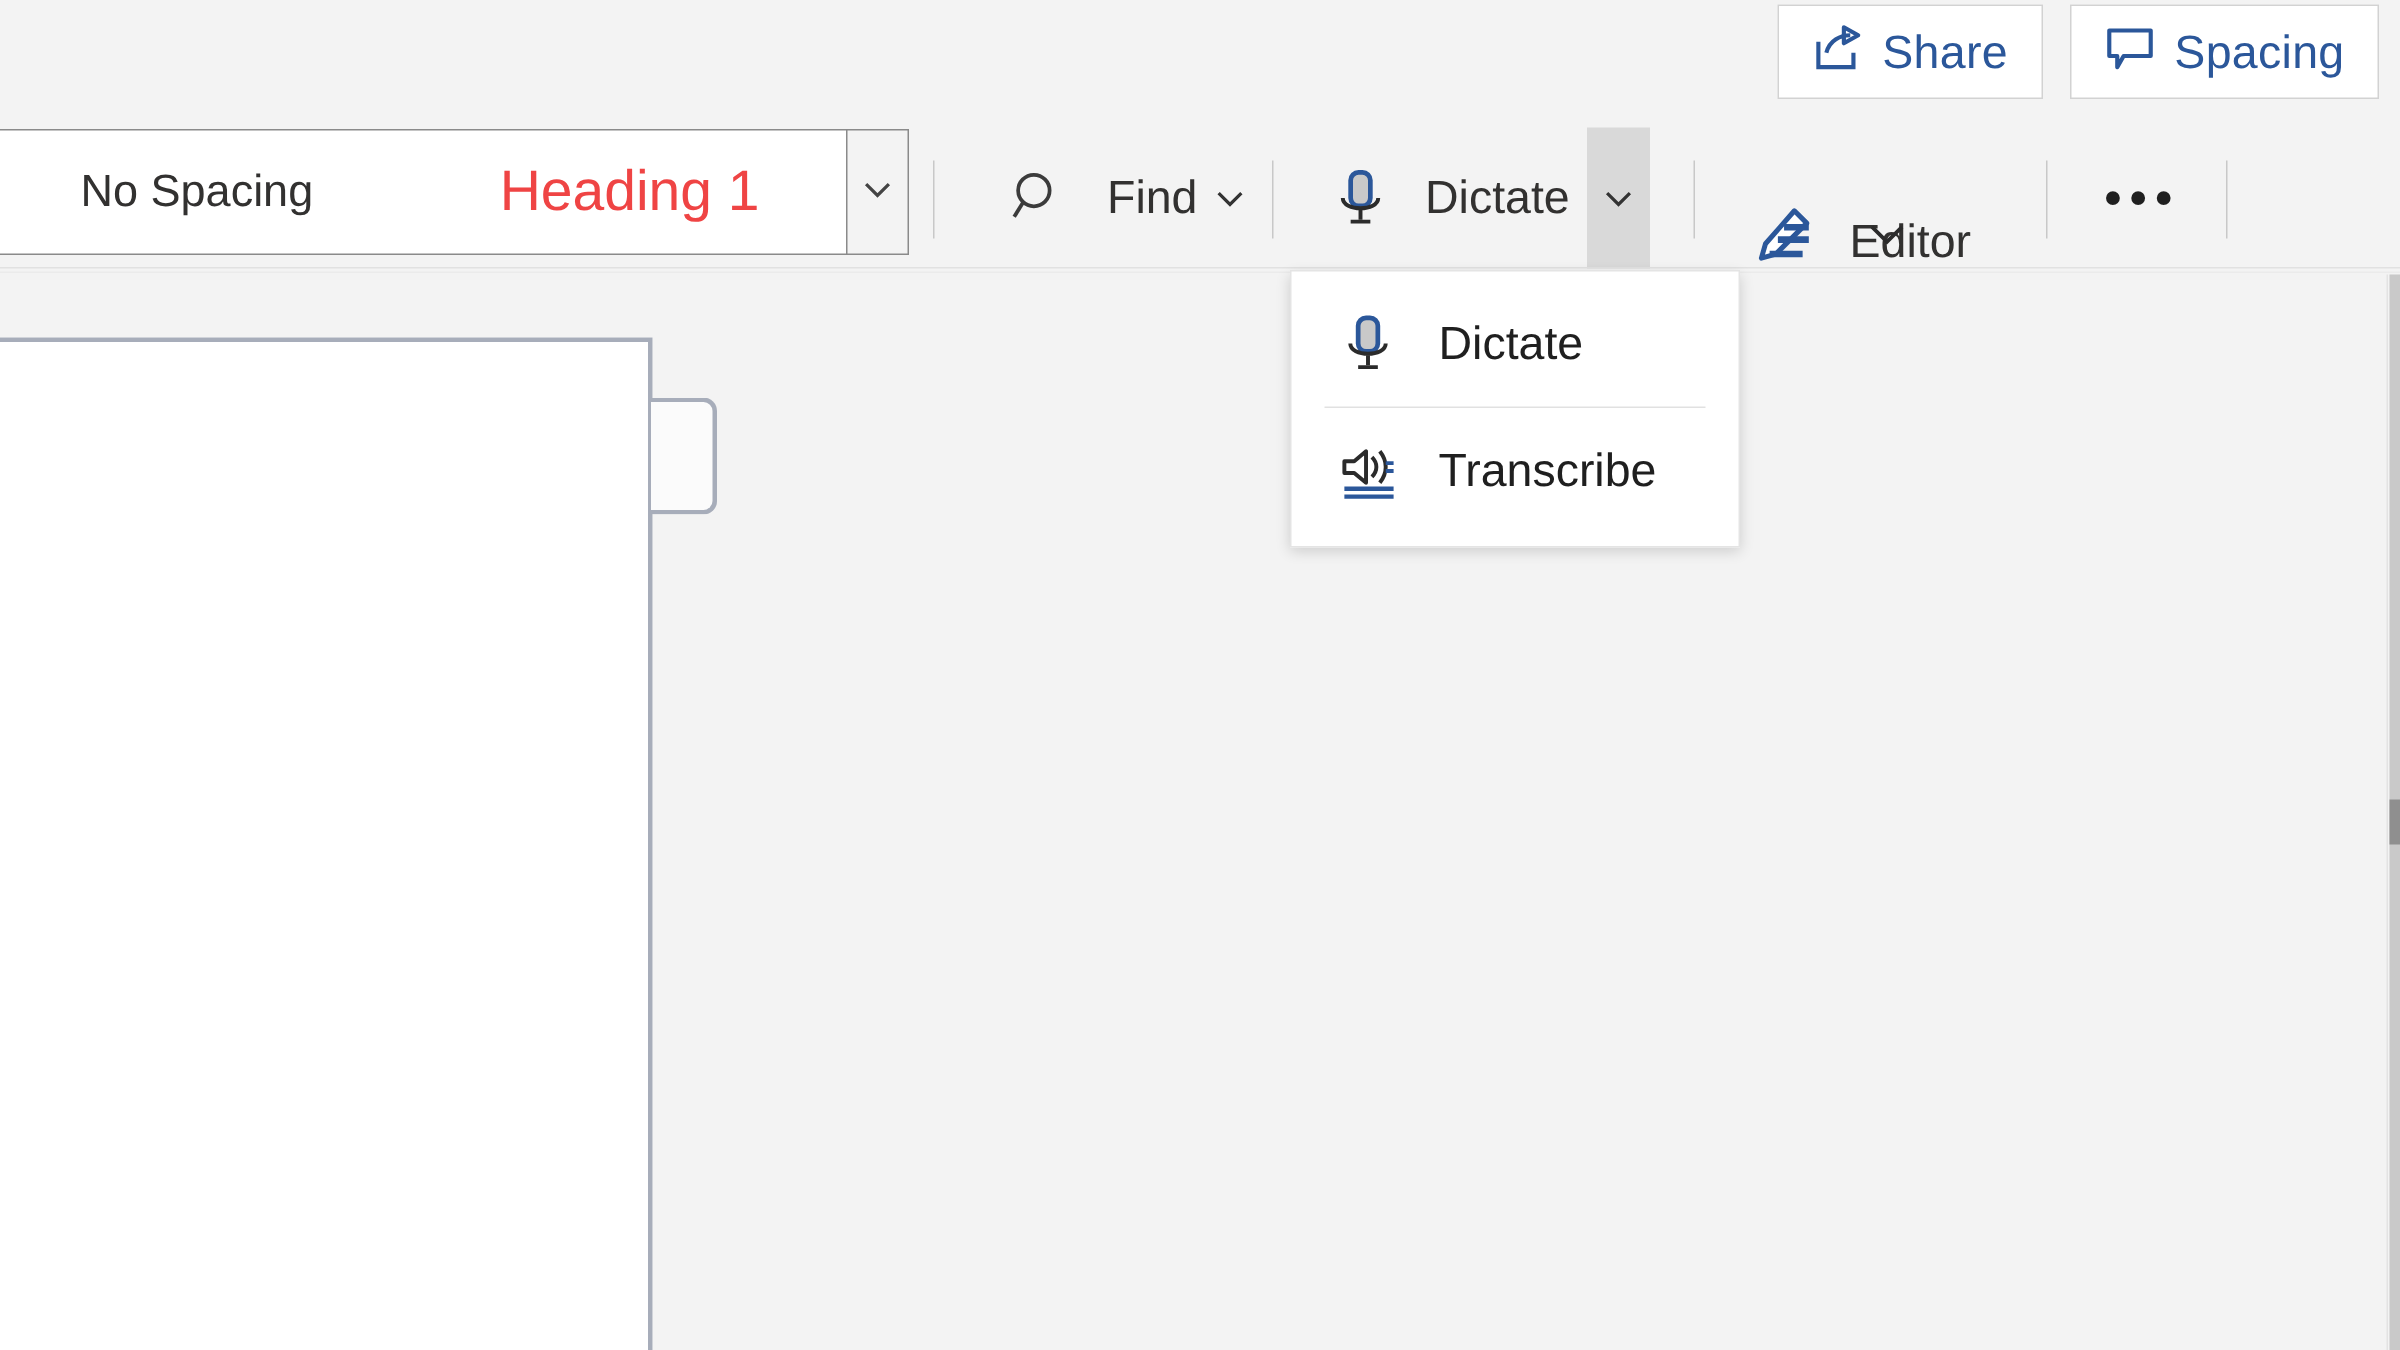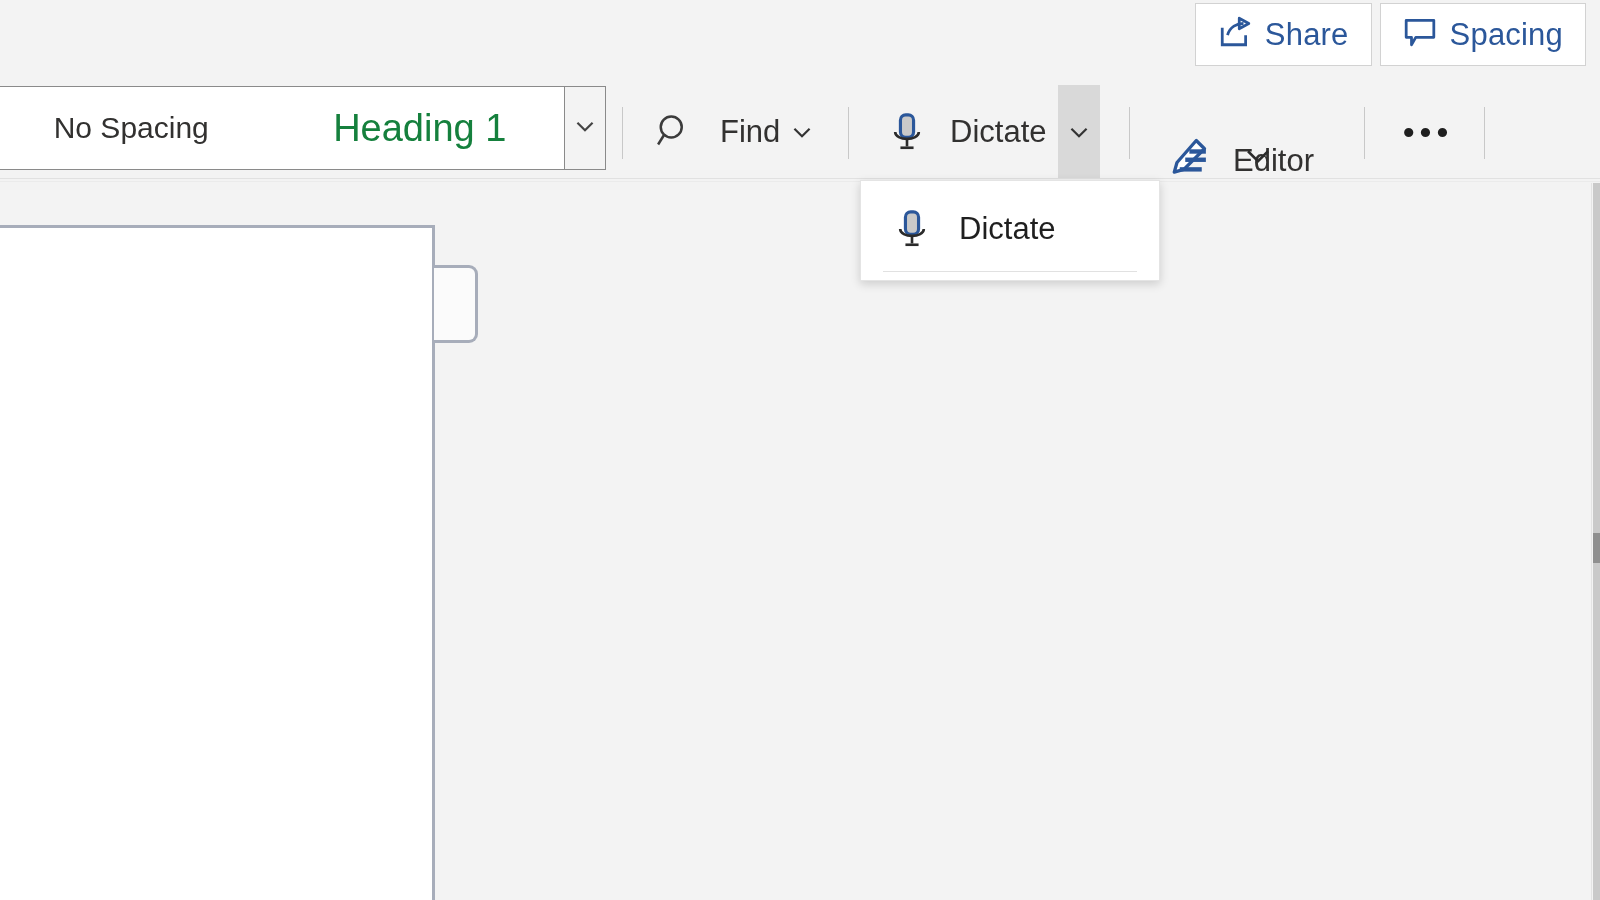--- a/index.html
+++ b/index.html
@@ -25,21 +25,21 @@
     left: 0; top: 0;
     width: 1600px; height: 85px;
     background: #f3f3f3;
   }
 
   .topbar-actions {
     position: absolute;
     right: 14px; top: 3px;
     display: flex;
     align-items: flex-start;
-    gap: 8px;
+    gap: 18px;
   }
 
   .tb-btn {
     display: flex;
     align-items: center;
     gap: 13px;
     height: 63px;
     padding: 0 22px;
     border: 1px solid #d2d2d2;
     background: #ffffff;
@@ -83,21 +83,21 @@
   .style-item {
     flex: 1;
     text-align: center;
     font-size: 30px;
     color: #323130;
     cursor: pointer;
     white-space: nowrap;
     padding: 0 6px;
   }
   .style-item.heading1 {
-    color: #15803d;
+    color: #ef4444;
     font-size: 38px;
   }
   .style-gallery-more {
     width: 42px;
     background: #f3f3f3;
     border: 1px solid #8a8a8a;
     box-sizing: border-box;
     display: flex;
     align-items: center;
     justify-content: center;
@@ -297,21 +297,21 @@
         <span>
           <svg width="26" height="26" viewBox="0 0 24 24">
             <path d="M5 9 L12 16 L19 9" fill="none" stroke="#444444" stroke-width="2"></path>
           </svg>
         </span>
       </div>
     </div>
 
     <div class="rb-sep" style="left:622px;"></div>
 
-    <div class="rb-btn" style="left:646px;">
+    <div class="rb-btn" style="left:664px;">
       <span class="rb-ico" style="width:58px;">
         <svg width="40" height="40" viewBox="0 0 32 32">
           <circle cx="13" cy="12" r="8.4" fill="none" stroke="#3b3b3b" stroke-width="2"></circle>
           <path d="M7.2 18.4 L2.5 26" fill="none" stroke="#3b3b3b" stroke-width="2"></path>
         </svg>
       </span>
       <span class="rb-label" style="margin-left:16px;">Find</span>
       <span class="rb-chevron" style="width:44px;">
         <svg width="26" height="26" viewBox="0 0 24 24">
           <path d="M5 9 L12 16 L19 9" fill="none" stroke="#333333" stroke-width="2"></path>
@@ -392,16 +392,30 @@
           <path d="M7 16 C7 23, 25 23, 25 16" fill="none" stroke="#2b2b2b" stroke-width="2"></path>
           <path d="M16 22 L16 27" fill="none" stroke="#2b2b2b" stroke-width="2"></path>
           <path d="M11 28 L21 28" fill="none" stroke="#2b2b2b" stroke-width="2"></path>
         </svg>
       </span>
       <span class="mi-label">Dictate</span>
     </div>
 
     <div class="menu-divider"></div>
 
+    <div class="menu-item">
+      <span class="mi-ico">
+        <svg width="44" height="44" viewBox="0 0 32 32">
+          <path d="M4 11 L9 11 L15 6 L15 22 L9 17 L4 17 Z" fill="none" stroke="#2b2b2b" stroke-width="2" stroke-linejoin="round"></path>
+          <path d="M18 9 C21 12, 21 16, 18 19" fill="none" stroke="#2b2b2b" stroke-width="2"></path>
+          <path d="M22 6 C26 11, 26 17, 22 22" fill="none" stroke="#2b2b2b" stroke-width="2"></path>
+          <path d="M25 12 L29 12" stroke="#2b579a" stroke-width="2"></path>
+          <path d="M25 16 L29 16" stroke="#2b579a" stroke-width="2"></path>
+          <path d="M4 25 L29 25" stroke="#2b579a" stroke-width="2.2"></path>
+          <path d="M4 29 L29 29" stroke="#2b579a" stroke-width="2.2"></path>
+        </svg>
+      </span>
+      <span class="mi-label">Transcribe</span>
+    </div>
 
   </div>
 
 </div>
 
 </body></html>

